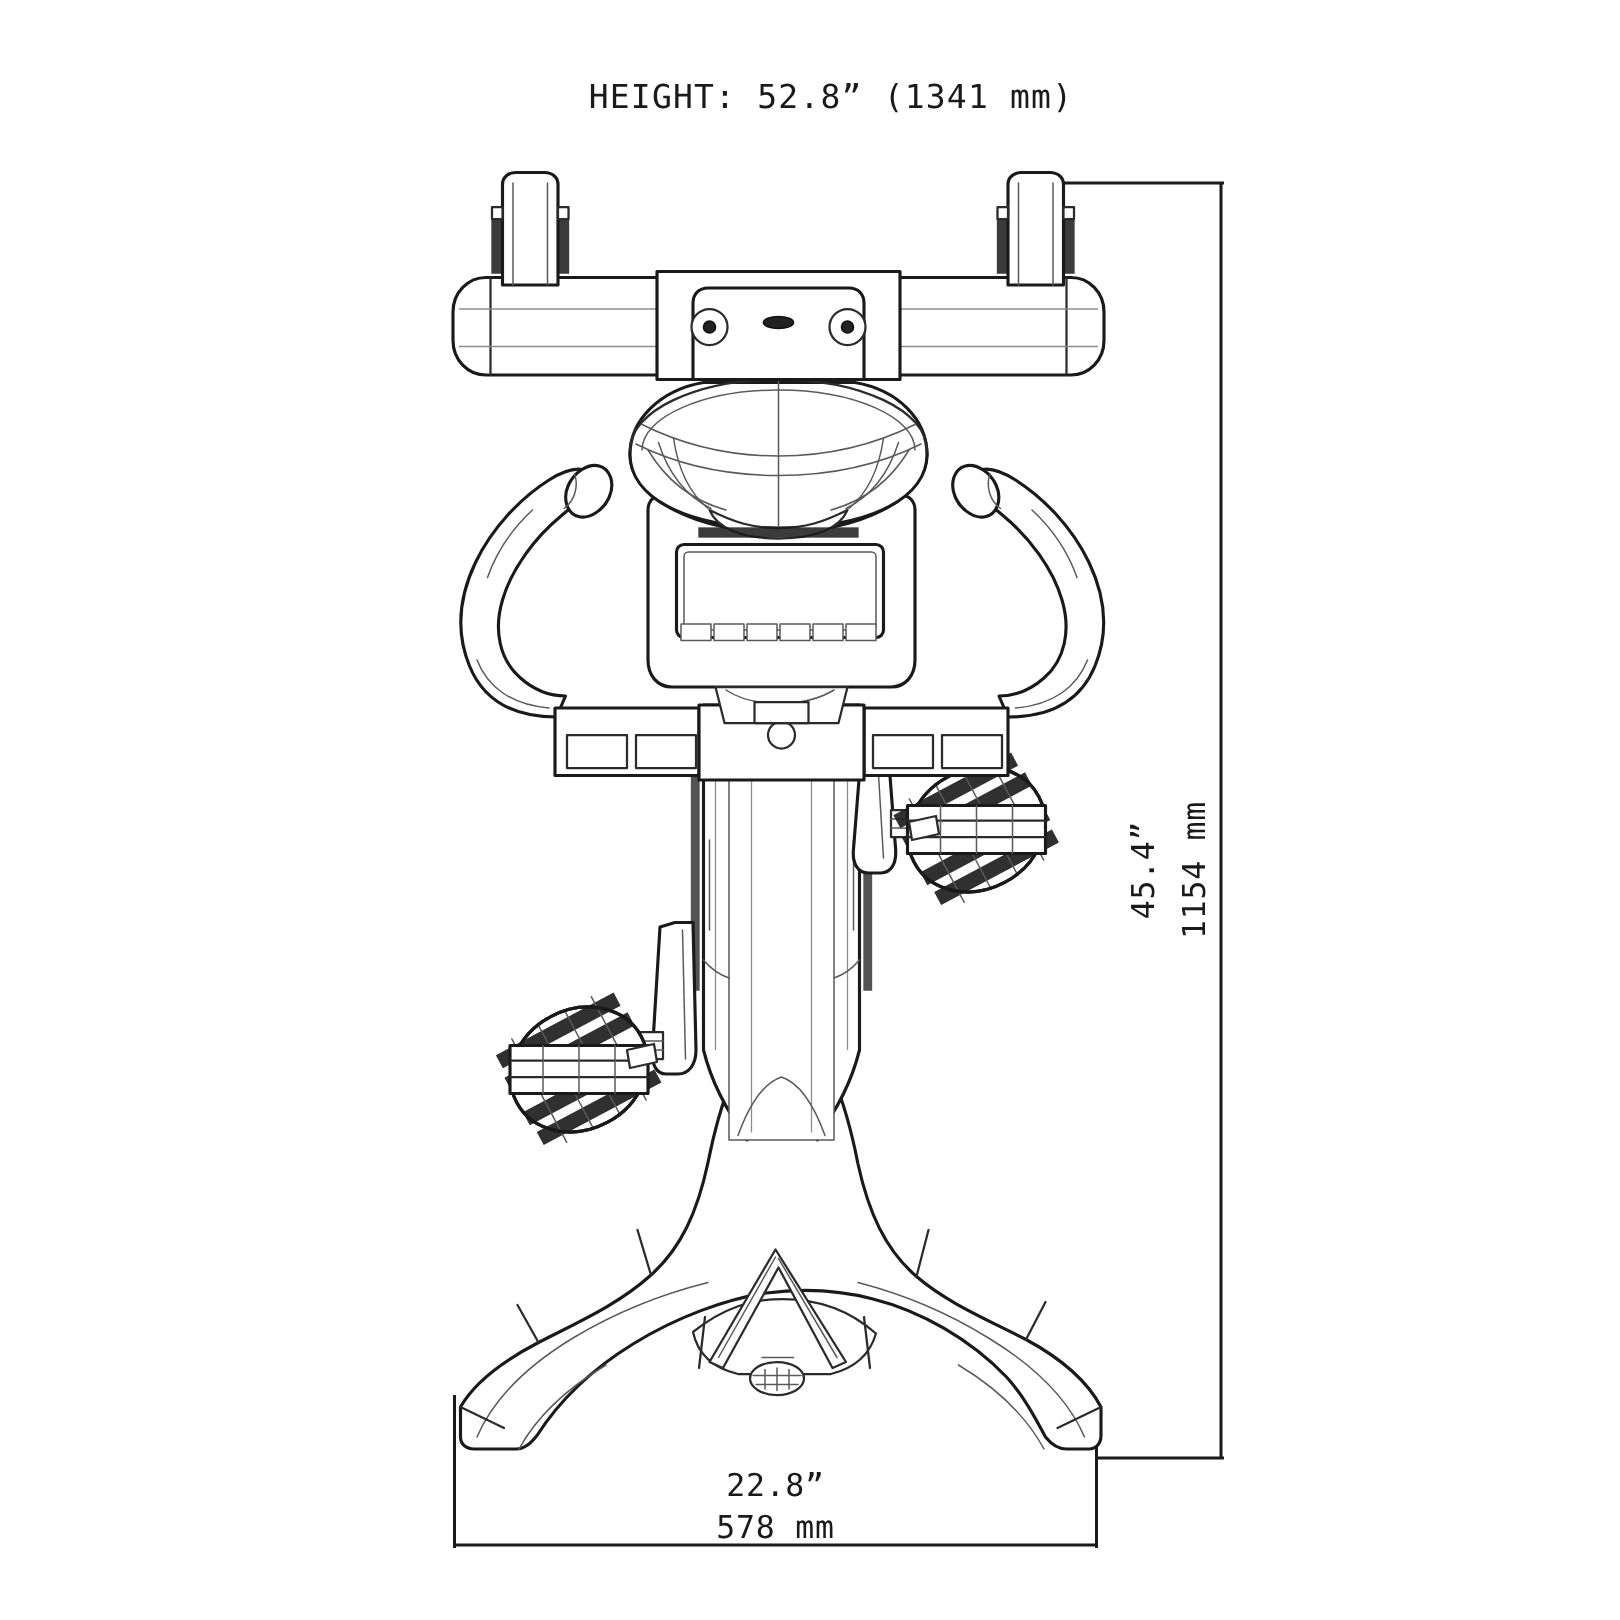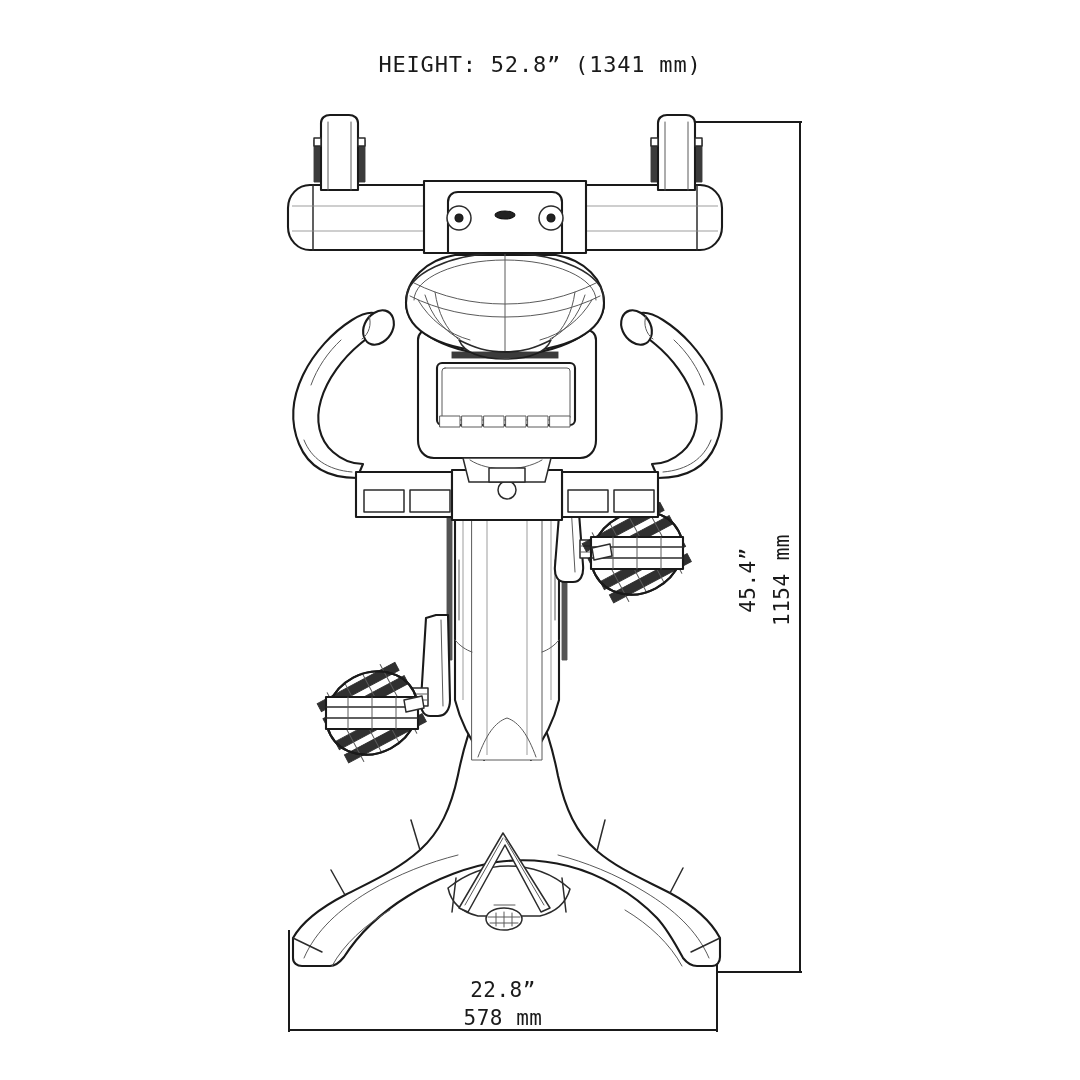--- a/index.html
+++ b/index.html
@@ -13,20 +13,21 @@
     height: 1080px;
     overflow: hidden;
     font-family: "DejaVu Sans Mono", monospace;
     position: relative;
   }
   #drawing-root {
     position: absolute;
     left: 0; top: 0;
     width: 886px;
     height: 1080px;
+    padding-left: 14px;
   }
   svg.sheet {
     display: block;
     width: 1080px;
     height: 1080px;
     background: #ffffff;
   }
   
   .out  { fill: none; stroke: #1a1a1a; stroke-width: 2.1; stroke-linejoin: round; stroke-linecap: round; }
   .outf { fill: #ffffff; stroke: #1a1a1a; stroke-width: 2.1; stroke-linejoin: round; stroke-linecap: round; }

